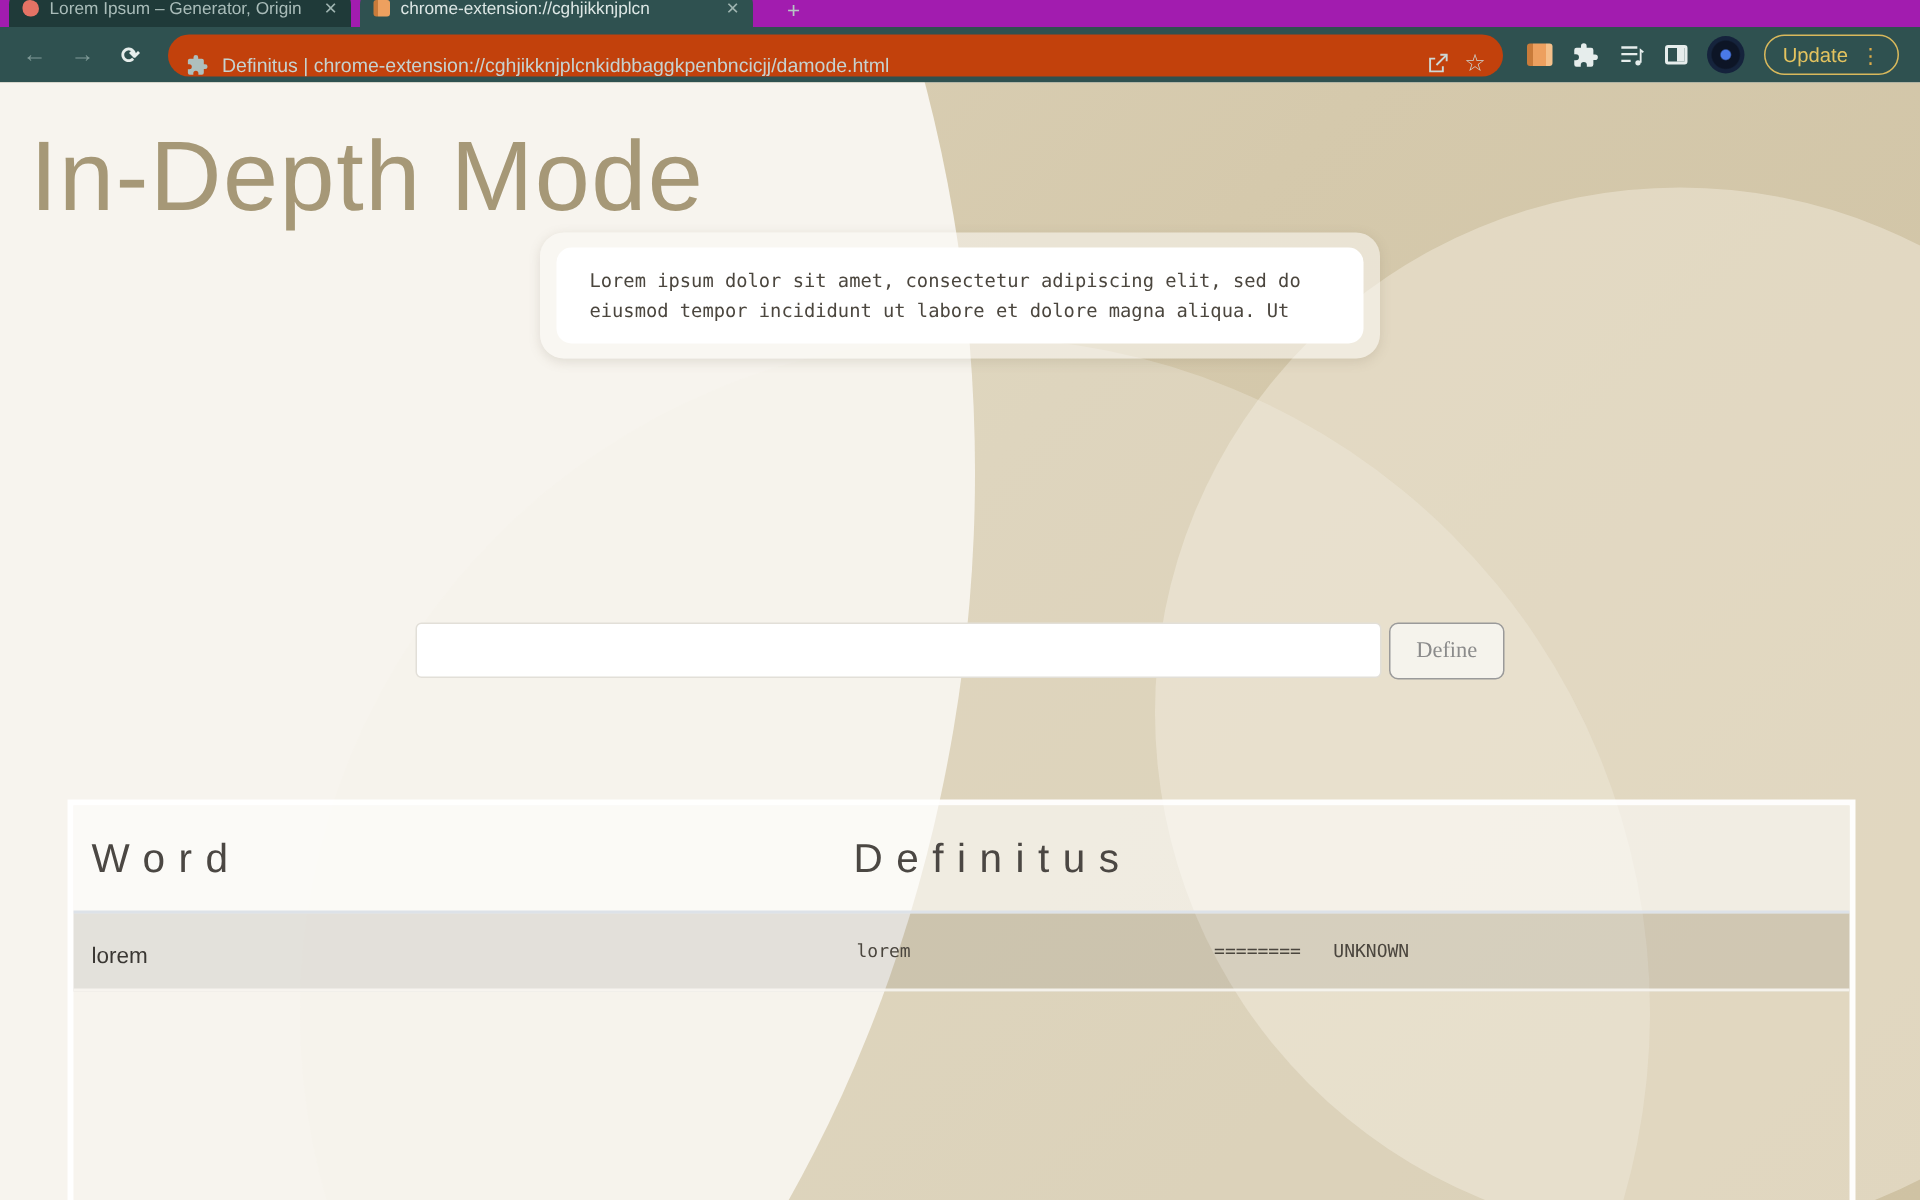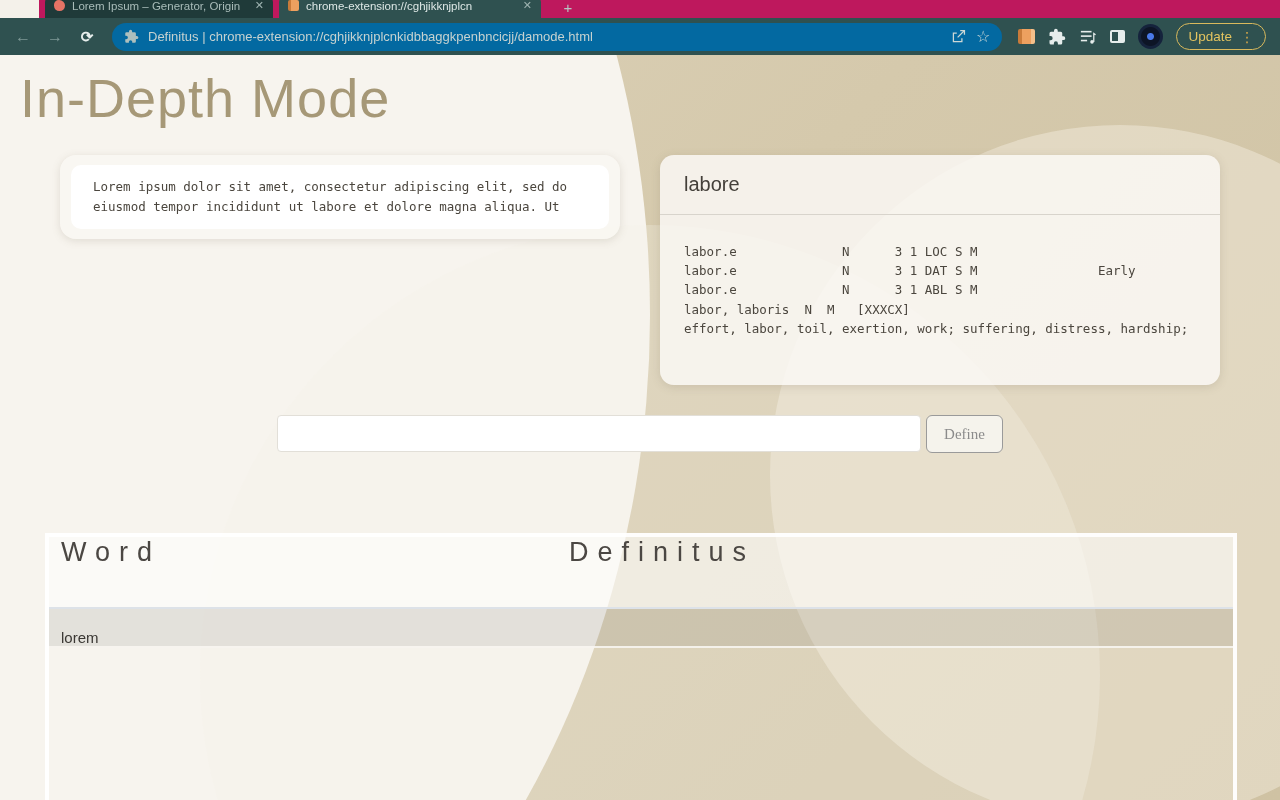--- a/index.html
+++ b/index.html
@@ -1,37 +1,37 @@
 <!DOCTYPE html>
 <html><head>
 <meta charset="utf-8">
 <style>
   * { margin:0; padding:0; box-sizing:border-box; }
   body { width:1280px; height:800px; overflow:hidden; font-family:"Liberation Sans", sans-serif; }
   .browser { width:1280px; height:800px; position:relative; background:#f4f1ea; }
 
   
-  .tabstrip { height:18px; background:#be185d; position:relative; overflow:hidden;margin-left:39px; }
+  .tabstrip { height:18px; background:#a21caf; position:relative; overflow:hidden; }
   .tab { position:absolute; bottom:0; height:25px; border-radius:10px 10px 0 0;
          display:flex; align-items:center; padding:0 9px; gap:7px; font-size:11.5px; cursor:pointer; }
   .tab-1 { left:6px; width:228px; background:#1f3a39; color:#a9bcb9; }
   .tab-2 { left:240px; width:262px; background:#2f5150; color:#dde7e5; }
   .tab-title { white-space:nowrap; overflow:hidden; flex:1; }
   .tab-close { color:#9fb4b1; font-size:11px; flex:0 0 auto; }
   .favicon-dot { width:11px; height:11px; border-radius:45% 55% 50% 50%; background:#e57365; flex:0 0 auto; }
   .favicon-book { width:11px; height:11px; border-radius:2px; background:linear-gradient(90deg,#c97b3a 0 3px,#eda05f 3px); flex:0 0 auto; }
   .new-tab { position:absolute; bottom:2px; left:518px; color:#b7c6c4; font-size:15px; width:22px; text-align:center; cursor:pointer; }
 
   
   .toolbar { height:37px; background:#2f5150; display:flex; align-items:center; padding:0 10px; gap:6px; }
   .nav-btn { width:26px; height:26px; display:flex; align-items:center; justify-content:center;
              font-size:16px; border-radius:50%; flex:0 0 auto; }
   .back-btn, .fwd-btn { color:#7f9997; }
   .reload-btn { color:#e7eeec; font-size:15px; font-weight:bold; }
-  .omnibox { flex:1; height:28px; background:#0369a1; border-radius:14px; display:flex; align-items:center;
+  .omnibox { flex:1; height:28px; background:#c2410c; border-radius:14px; display:flex; align-items:flex-end;
              padding:0 12px; gap:9px; color:#c6d2d0; font-size:13px; margin:0 6px; }
   .omnibox .addr { flex:1; white-space:nowrap; overflow:hidden; }
   .icon-svg { flex:0 0 auto; display:block; }
   .star-glyph { font-size:16px; color:#cdd8d6; line-height:1; }
   .right-icons { display:flex; align-items:center; gap:13px; padding:0 4px; }
   .book-ext { width:17px; height:15px; border-radius:2px;
               background:linear-gradient(90deg,#c97b3a 0 4px,#eda05f 4px 13px,#f5c08a 13px); }
   .split-icon { width:15px; height:13px; border:2px solid #e6edec; border-radius:2px; position:relative; }
   .split-icon::after { content:""; position:absolute; right:0; top:0; bottom:0; width:5px; background:#e6edec; }
   .avatar { width:25px; height:25px; border-radius:50%;
@@ -43,21 +43,21 @@
   
   .page { position:relative; width:1280px; height:745px; overflow:hidden;
           background:linear-gradient(135deg,#ddd3ba 0%,#d5c9ac 45%,#cfc2a3 100%); }
   .bg-cream { position:absolute; left:-850px; top:-620px; width:1500px; height:1760px; border-radius:50%;
               background:radial-gradient(circle at 60% 40%, #f7f4ee 0 60%, #f2eee6 100%); }
   .bg-light1 { position:absolute; left:200px; top:170px; width:900px; height:900px; border-radius:50%;
                background:rgba(246,242,233,0.30); }
   .bg-light2 { position:absolute; left:770px; top:70px; width:700px; height:700px; border-radius:50%;
                background:rgba(238,231,215,0.55); }
 
-  .page-title { position:absolute; left:20px; top:12px; font-size:54px; font-weight:400;
+  .page-title { position:absolute; left:20px; top:24px; font-size:66px; font-weight:400;
                 color:#a69877; letter-spacing:1px; }
 
   .cards-row { position:absolute; top:100px; left:0; right:0; display:flex; justify-content:center; gap:40px; }
   .mono { font-family:"DejaVu Sans Mono", monospace; white-space:pre; color:#4b463e; }
 
   .source-card-outer { width:560px; height:84px; border-radius:16px; background:rgba(252,250,246,0.55);
                        box-shadow:0 2px 8px rgba(120,110,90,0.18); padding:10px 11px; }
   .source-card-inner { width:100%; height:100%; background:#ffffff; border-radius:10px; padding:12px 22px; }
   .source-card-inner pre { font-size:12.5px; line-height:19.5px; }
 
@@ -72,21 +72,21 @@
   .enter-inner { width:726px; }
   .enter-heading { font-size:26px; color:#3a3a3a; font-weight:500; letter-spacing:0.5px; }
   .enter-row { margin-top:12px; display:flex; gap:5px; align-items:stretch; }
   .define-input { width:644px; height:37px; border:1px solid #e2dfd8; border-radius:4px; background:#ffffff;
                   padding:0 12px; font-size:14px; color:#3a3a3a; outline:none; }
   .define-btn { width:77px; height:38px; border:1px solid #9a9a9a; border-radius:6px; color:#8b8b8b;
                 background:rgba(250,249,246,0.75); font-size:15px; cursor:pointer; font-family:Liberation Serif, serif; }
 
   .results-table { position:absolute; top:478px; left:45px; width:1192px; height:280px;
                    border:4px solid rgba(255,255,255,0.95); border-bottom:none; }
-  .thead { height:72px; background:rgba(255,255,255,0.55); display:flex; align-items:flex-start;
+  .thead { height:72px; background:rgba(255,255,255,0.55); display:flex; align-items:center;
            border-bottom:2px solid #dde2e8; }
   .th { font-size:27px; color:#4b4743; font-weight:500; letter-spacing:9px; }
   .th-word { padding-left:12px; width:520px; }
   .row { display:flex; }
   .row-odd  { background:rgba(60,60,55,0.10); border-bottom:2px solid rgba(248,246,241,0.9); }
   .row-even { background:rgba(255,255,255,0.25); }
   .cell-word { width:520px; padding:20px 0 0 12px; font-size:15px; color:#3a3733; }
   .cell-def { flex:1; padding:14px 0 14px 2px; }
   .cell-def pre { font-size:12px; line-height:19.5px; }
   .row-odd .cell-def { padding-top:16px; }
@@ -157,47 +157,40 @@
     <h1 class="page-title">In-Depth Mode</h1>
 
     <div class="cards-row">
       <div class="source-card-outer">
         <div class="source-card-inner">
           <pre class="mono">Lorem ipsum dolor sit amet, consectetur adipiscing elit, sed do
 eiusmod tempor incididunt ut labore et dolore magna aliqua. Ut</pre>
         </div>
       </div>
 
-      <div class="word-card">
-        <div class="word-card-header">labore</div>
-        <div class="word-card-body">
-          <pre class="mono">labor.e              N      3 1 LOC S M
-labor.e              N      3 1 DAT S M                Early
-labor.e              N      3 1 ABL S M
-labor, laboris  N  M   [XXXCX]
-effort, labor, toil, exertion, work; suffering, distress, hardship;</pre>
-        </div>
-      </div>
     </div>
 
     <div class="enter-section">
       <div class="enter-inner">
         <div class="enter-row">
           <input class="define-input" type="text" value="" style="">
           <button class="define-btn">Define</button>
         </div>
       </div>
     </div>
 
     <div class="results-table">
       <div class="thead">
         <div class="th th-word">Word</div>
         <div class="th">Definitus</div>
       </div>
 
       <div class="row row-odd">
         <div class="cell-word">lorem</div>
+        <div class="cell-def">
+          <pre class="mono">lorem                            ========   UNKNOWN</pre>
+        </div>
       </div>
 
     </div>
   </div>
 
 </div>
 
 </body></html>

